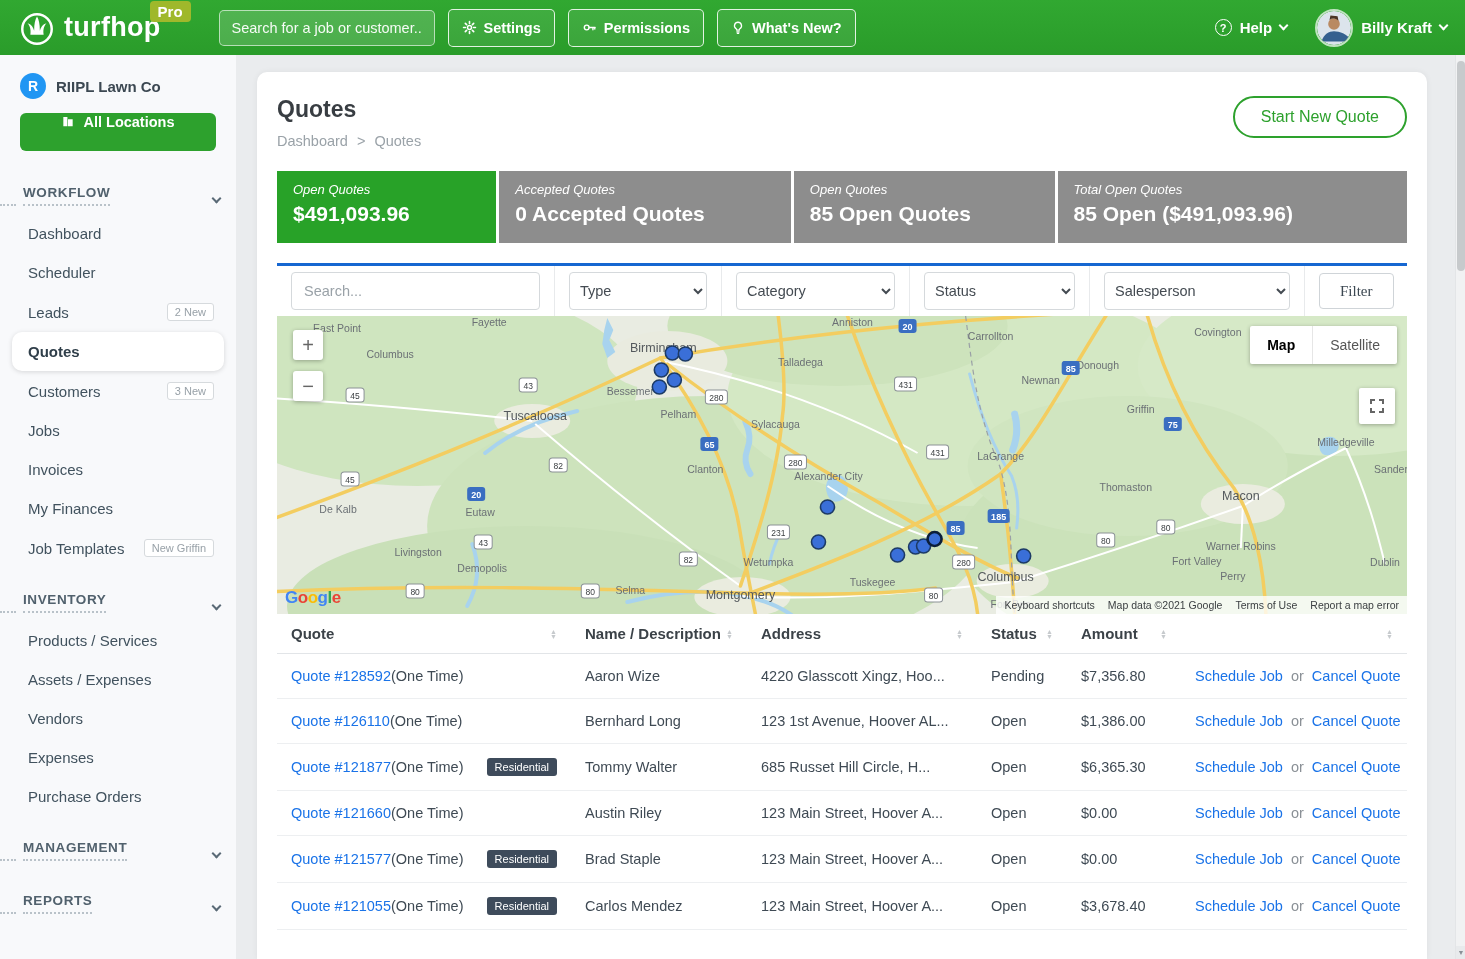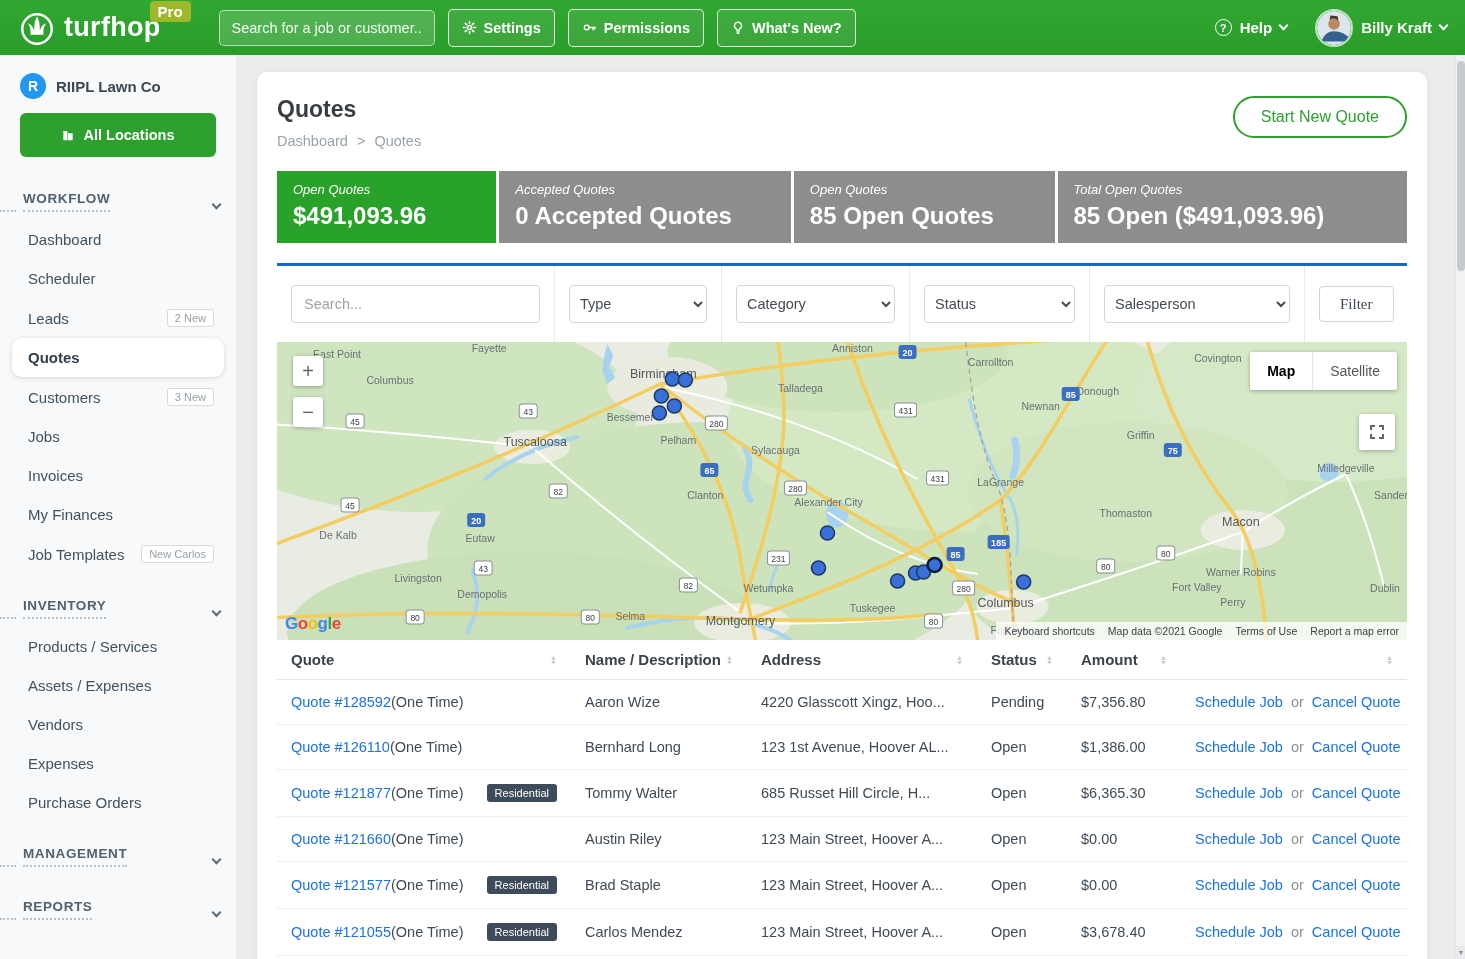--- a/index.html
+++ b/index.html
@@ -27,22 +27,22 @@
   .chev { width:7px; height:7px; border-right:2px solid currentColor; border-bottom:2px solid currentColor;
     display:inline-block; transform:rotate(45deg); margin-top:-4px; }
   .avatar { width:38px; height:38px; border-radius:50%; overflow:hidden; display:block; border:2px solid rgba(255,255,255,.7); }
 
   
   .sidebar { position:absolute; top:55px; left:0; bottom:0; width:236px; background:#f8f9fb; overflow:hidden; }
   .company { display:flex; align-items:center; gap:10px; padding:18px 20px 0; }
   .company-logo { width:26px; height:26px; border-radius:50%; background:#2196f3; color:#fff;
     display:flex; align-items:center; justify-content:center; font-size:14px; font-weight:bold; }
   .company-name { font-size:15px; font-weight:bold; color:#3c4852; }
-  .all-loc { margin:14px 20px 0; width:calc(100% - 40px); height:44px; background:#2da12d; border:none;
-    border-radius:6px; color:#fff; font-weight:bold; font-size:14.5px; display:flex; align-items:center;
+  .all-loc { margin:14px 20px 0; width:calc(100% - 40px); height:38px; background:#2da12d; border:none;
+    border-radius:6px; color:#fff; font-weight:bold; font-size:14.5px; display:flex; 
     justify-content:center; gap:8px; cursor:pointer; font-family:inherit; }
   .nav { margin-top:24px; }
   .sec-head { display:flex; align-items:flex-end; padding:10px 16px 8px 0; margin-top:14px;
     color:#51616d; font-size:13.5px; font-weight:bold; letter-spacing:.6px; cursor:pointer; }
   .sec-dash { width:16px; border-bottom:2px dotted #b9c2c9; height:3px; margin-right:7px; }
   .sec-label { border-bottom:2px dotted #b9c2c9; padding-bottom:4px; }
   .sec-head .chev { margin-left:auto; color:#5a6a76; margin-bottom:4px; }
   .nav-item { display:flex; align-items:center; margin:0 12px; padding:11px 10px 11px 16px;
     border-radius:10px; font-size:15px; color:#41525e; cursor:pointer; }
   .nav-item.active { background:#fff; box-shadow:0 1px 5px rgba(0,0,0,.14); color:#2f3e49; font-weight:bold; }
@@ -59,25 +59,25 @@
   .breadcrumb .crumb-link { cursor:pointer; }
   .new-quote-btn { margin-left:auto; height:42px; padding:0 26px; border-radius:24px; border:2px solid #2da12d;
     background:#fff; color:#2da12d; font-size:16px; cursor:pointer; font-family:inherit; }
 
   .stats-row { display:flex; gap:3px; margin-top:22px; height:72px; }
   .stat { padding:11px 16px; color:#fff; }
   .stat:nth-child(1){flex:213 1 0;} .stat:nth-child(2){flex:295 1 0;}
   .stat:nth-child(3){flex:260 1 0;} .stat:nth-child(4){flex:361 1 0;}
   .stat.green { background:#28a228; } .stat.gray { background:#8d8d8d; }
   .stat-label { font-size:13px; font-style:italic; }
-  .stat-value { font-size:24px; font-weight:bold; margin-top:5px; white-space:nowrap; }
+  .stat-value { font-size:21px; font-weight:bold; margin-top:5px; white-space:nowrap; }
 
   .blue-bar { height:3px; background:#1667d1; margin-top:20px; }
 
-  .filter-row { display:flex; align-items:center; height:76px; }
+  .filter-row { display:flex; align-items:center; height:50px; }
   .f-cell { height:100%; display:flex; align-items:center; padding:0 14px; border-right:1px solid #e8eaec; }
   .f-cell:first-child { padding-left:14px; flex:0 0 278px; }
   .f-cell:nth-child(2){ flex:0 0 167px; } .f-cell:nth-child(3){ flex:0 0 188px; }
   .f-cell:nth-child(4){ flex:0 0 180px; } .f-cell:nth-child(5){ flex:0 0 215px; }
   .f-cell:last-child { border-right:none; flex:1; justify-content:center;font-family:Liberation Serif, serif; }
   .f-search-input { width:100%; height:38px; border:1px solid #d5d9dc; border-radius:4px; padding:0 12px;
     font-size:14.5px; color:#3c4852; outline:none; font-family:inherit; }
   .f-search-input::placeholder { color:#9aa2a8; }
   .f-select { height:38px; width:100%; border:1px solid #d5d9dc; border-radius:4px; background:#fff;
     color:#444b52; font-size:14.5px; padding:0 6px; font-family:inherit; }
@@ -229,21 +229,21 @@
         <span>Jobs</span>
       </div>
       <div class="nav-item">
         <span>Invoices</span>
       </div>
       <div class="nav-item">
         <span>My Finances</span>
       </div>
       <div class="nav-item">
         <span>Job Templates</span>
-        <span class="nav-badge">New Carlos</span>
+        <span class="nav-badge">New Griffin</span>
       </div>
       <div class="sec-head">
         <span class="sec-dash"></span>
         <span class="sec-label">INVENTORY</span>
         <span class="chev"></span>
       </div>
       <div class="nav-item">
         <span>Products / Services</span>
       </div>
       <div class="nav-item">

